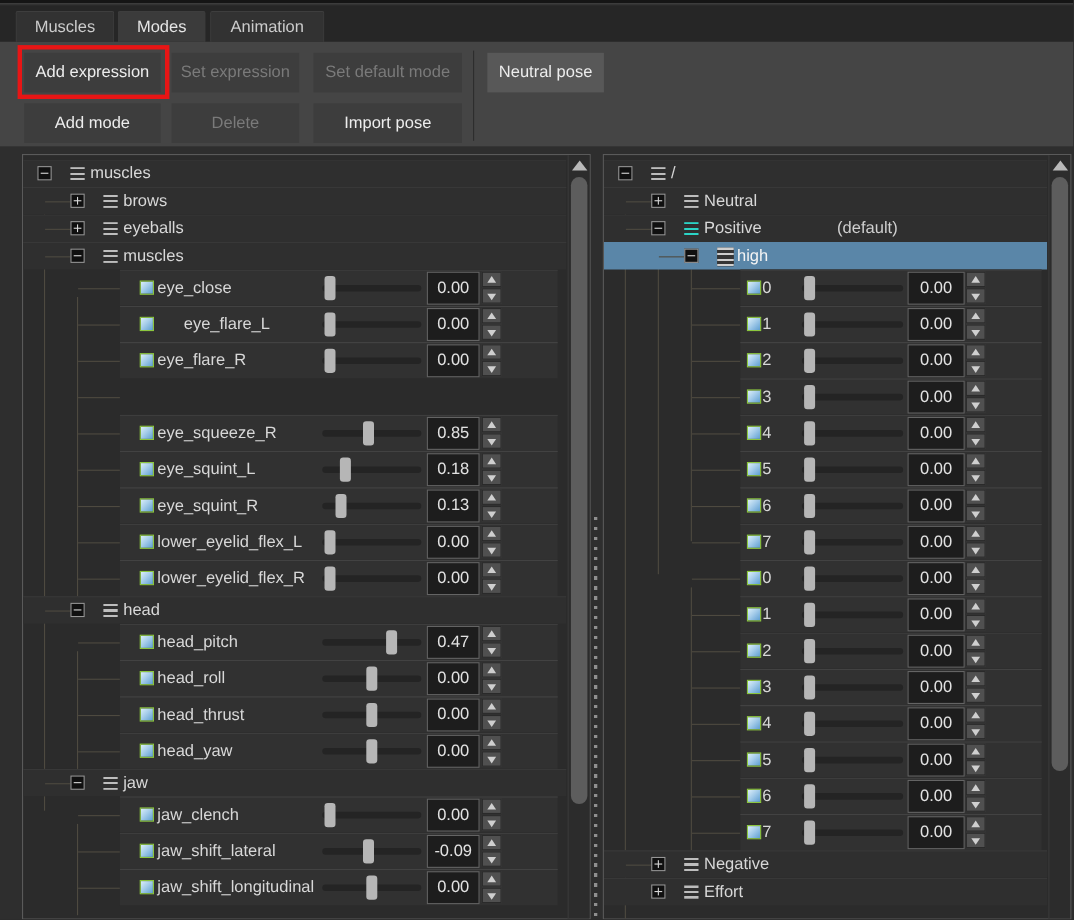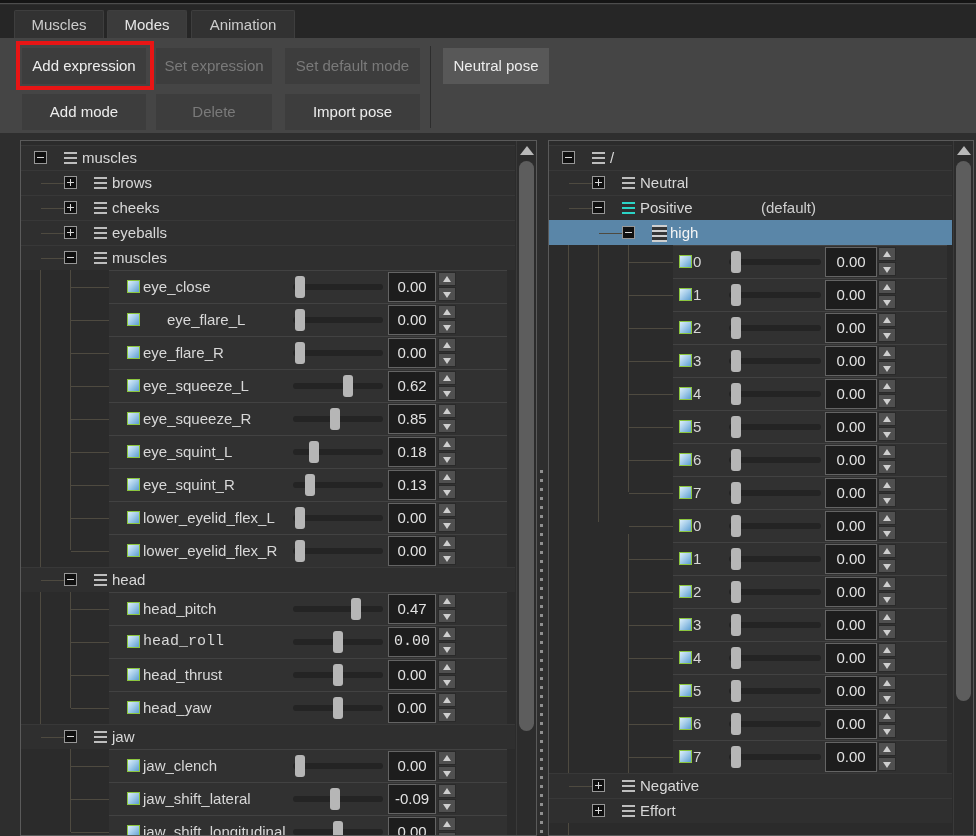--- a/index.html
+++ b/index.html
@@ -124,26 +124,20 @@
         <div class="trow group" style="height: 25px;">
           <div class="stub" style="left: 20px; width: 23px;"></div>
           <div class="expand plus" style="left: 43px;"></div>
           <div class="hamb" style="left: 73px;"></div>
           <div class="glabel" style="left: 91px;">brows</div>
         </div>
         <div class="trow group" style="height: 25px;">
           <div class="stub" style="left: 20px; width: 23px;"></div>
           <div class="expand plus" style="left: 43px;"></div>
           <div class="hamb" style="left: 73px;"></div>
-          <div class="glabel" style="left: 91px;">cheeks</div>
-        </div>
-        <div class="trow group" style="height: 25px;">
-          <div class="stub" style="left: 20px; width: 23px;"></div>
-          <div class="expand plus" style="left: 43px;"></div>
-          <div class="hamb" style="left: 73px;"></div>
           <div class="glabel" style="left: 91px;">eyeballs</div>
         </div>
         <div class="trow group" style="height: 25px;">
           <div class="stub" style="left: 20px; width: 23px;"></div>
           <div class="expand" style="left: 43px;"></div>
           <div class="hamb" style="left: 73px;"></div>
           <div class="glabel" style="left: 91px;">muscles</div>
         </div>
         <div class="trow item" style="height: 33px;">
           <div class="stub" style="left: 50px; width: 38px;"></div>
@@ -188,33 +182,20 @@
             </div>
             <div class="spinbox" style="left: 279px; width: 48px;">0.00</div>
             <div class="spinbtns" style="left: 329px;">
               <div class="spinbtn up"></div>
               <div class="spinbtn down"></div>
             </div>
           </div>
         </div>
         <div class="trow item" style="height: 33px;">
           <div class="stub" style="left: 50px; width: 38px;"></div>
-          <div class="band" style="left: 88px; width: 398px;">
-            <div class="cb" style="left: 18px;"></div>
-            <div class="ilabel" style="left: 34px;">eye_squeeze_L</div>
-            <div class="slider" style="left: 184px; width: 90px;">
-              <div class="strack"></div>
-              <div class="shandle" style="left: 50px;"></div>
-            </div>
-            <div class="spinbox" style="left: 279px; width: 48px;">0.62</div>
-            <div class="spinbtns" style="left: 329px;">
-              <div class="spinbtn up"></div>
-              <div class="spinbtn down"></div>
-            </div>
-          </div>
         </div>
         <div class="trow item" style="height: 33px;">
           <div class="stub" style="left: 50px; width: 38px;"></div>
           <div class="band" style="left: 88px; width: 398px;">
             <div class="cb" style="left: 18px;"></div>
             <div class="ilabel" style="left: 34px;">eye_squeeze_R</div>
             <div class="slider" style="left: 184px; width: 90px;">
               <div class="strack"></div>
               <div class="shandle" style="left: 37px;"></div>
             </div>
@@ -306,21 +287,21 @@
             </div>
             <div class="spinbox" style="left: 279px; width: 48px;">0.47</div>
             <div class="spinbtns" style="left: 329px;">
               <div class="spinbtn up"></div>
               <div class="spinbtn down"></div>
             </div>
           </div>
         </div>
         <div class="trow item" style="height: 33px;">
           <div class="stub" style="left: 50px; width: 38px;"></div>
-          <div class="band" style="left: 88px; width: 398px; font-family: Liberation Mono, monospace;">
+          <div class="band" style="left: 88px; width: 398px;">
             <div class="cb" style="left: 18px;"></div>
             <div class="ilabel" style="left: 34px;">head_roll</div>
             <div class="slider" style="left: 184px; width: 90px;">
               <div class="strack"></div>
               <div class="shandle" style="left: 40px;"></div>
             </div>
             <div class="spinbox" style="left: 279px; width: 48px;">0.00</div>
             <div class="spinbtns" style="left: 329px;">
               <div class="spinbtn up"></div>
               <div class="spinbtn down"></div>

